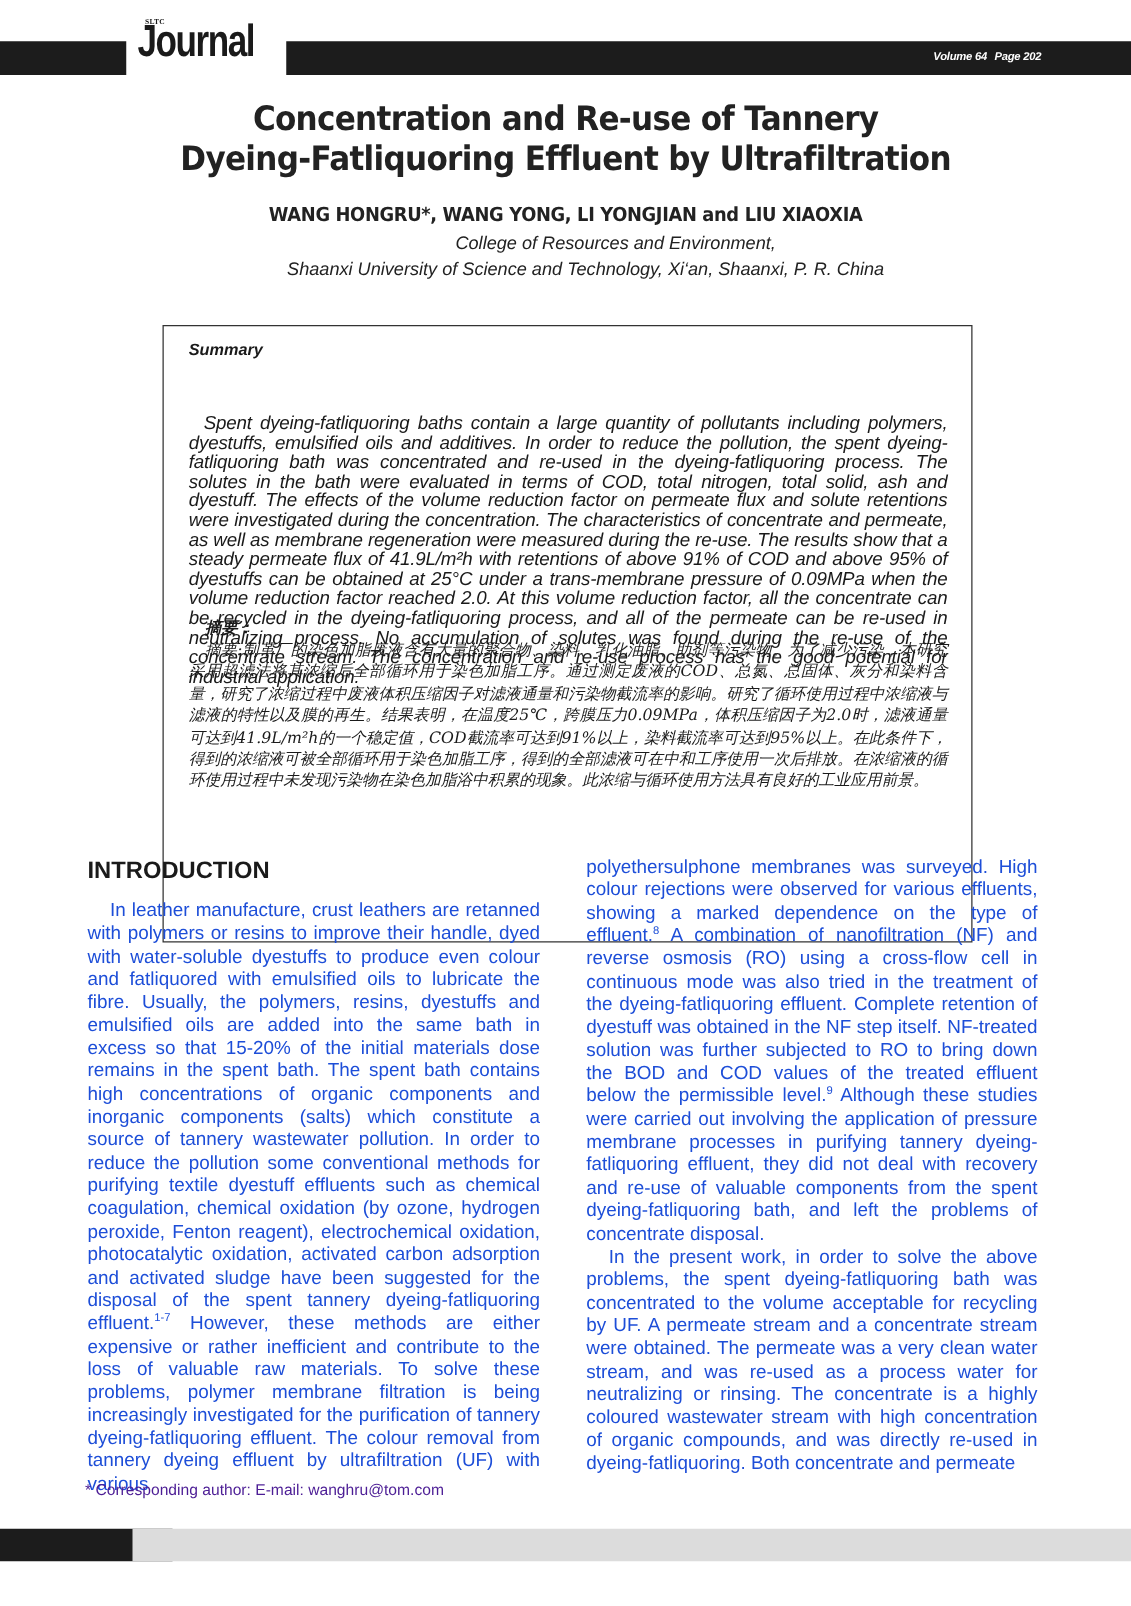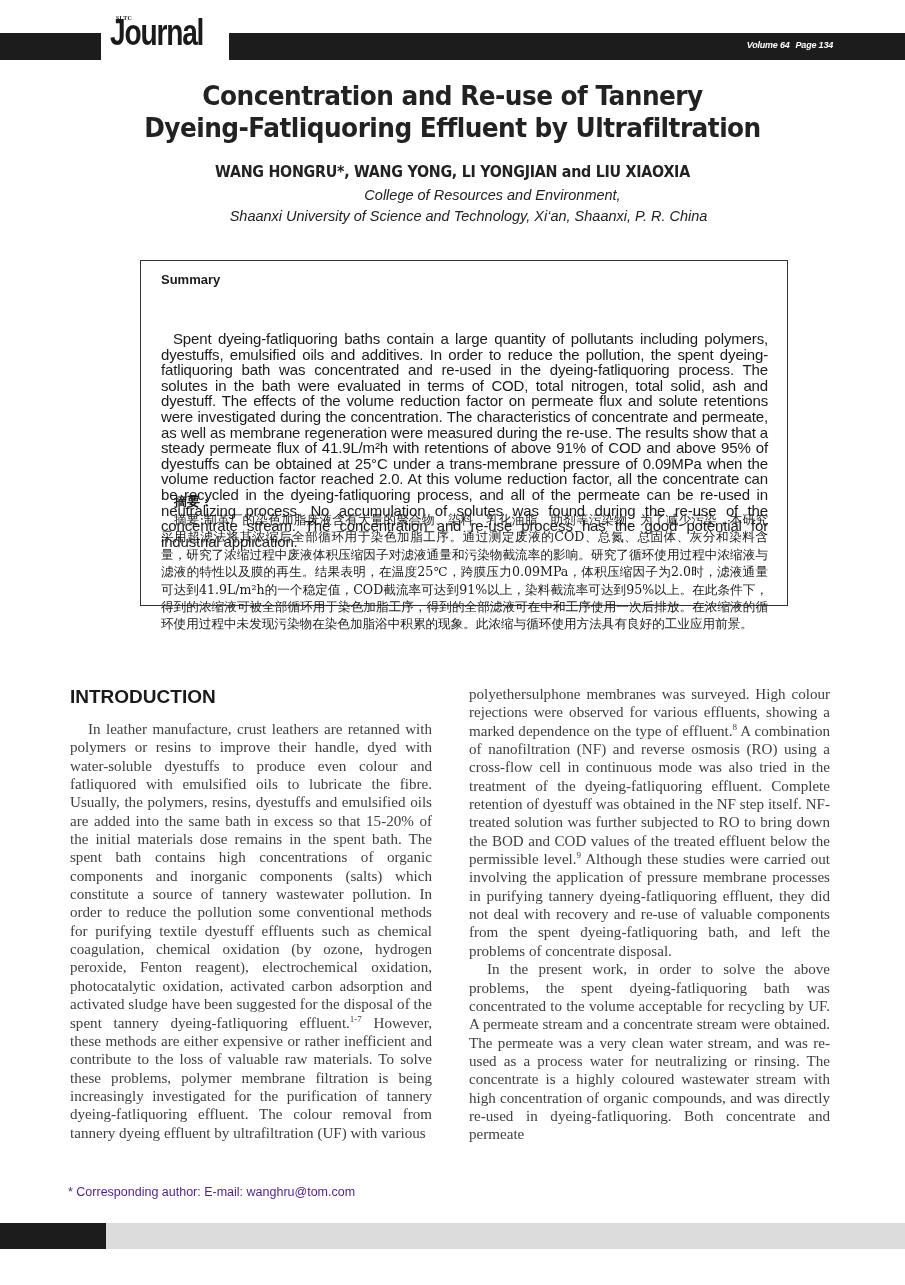--- a/index.html
+++ b/index.html
@@ -15,31 +15,31 @@
   .vol span + span { margin-left: 6px; }
 
   
   .title { position: absolute; left: 0; top: 80px; width: 905px; text-align: center; font-family: "DejaVu Sans", sans-serif; font-weight: bold; font-size: 27px; line-height: 32px; letter-spacing: -0.6px; color: #222; transform: scaleX(0.92); transform-origin: center top; }
   .authors { position: absolute; left: 0; top: 163px; width: 905px; text-align: center; font-family: "DejaVu Sans", sans-serif; font-weight: bold; font-size: 15.5px; letter-spacing: -0.3px; transform: scaleX(0.92); transform-origin: center top; color: #222; }
   .affil { position: absolute; left: 0; width: 905px; text-align: center; font-family: "Liberation Sans", sans-serif; font-style: italic; font-size: 14.5px; color: #222; }
   .affil1 { top: 187px; margin-left: 40px; }
   .affil2 { top: 208px; padding-left: 16px; }
 
   
-  .summary-box { position: absolute; left: 140px; top: 260px; width: 648px; height: 346px; border: 1.3px solid #333; box-sizing: border-box; }
+  .summary-box { position: absolute; left: 130px; top: 260px; width: 648px; height: 494px; border: 1.3px solid #333; box-sizing: border-box; font-style: italic; }
   .summary-head { position: absolute; left: 20px; top: 11px; font-family: "Liberation Sans", sans-serif; font-weight: bold; font-size: 13px; }
   .summary-text { position: absolute; left: 20px; top: 34px; width: 607px; font-family: "Liberation Sans", sans-serif; font-size: 15px; line-height: 15.6px; text-align: justify; letter-spacing: -0.15px; margin-top: 36px; }
   .summary-text p { margin: 0; text-indent: 12px; }
   .cn-head { position: absolute; left: 33px; top: 232px; font-family: "DejaVu Sans", sans-serif; font-weight: bold; font-size: 13px; }
   .cn-text { position: absolute; left: 20px; top: 250px; width: 607px; font-family: "DejaVu Serif", serif; font-size: 12.6px; line-height: 17.4px; text-align: justify; }
   .cn-text p { margin: 0; text-indent: 13px; }
 
   
   .intro-head { position: absolute; left: 70px; top: 686px; font-family: "Liberation Sans", sans-serif; font-weight: bold; font-size: 19px; }
-  .col { position: absolute; font-family: Liberation Serif, serif; font-size: 15.1px; line-height: 18.35px; text-align: justify; color: #404040; }
+  .col { position: absolute; font-family: Liberation Sans, sans-serif; font-size: 15.1px; line-height: 18.35px; text-align: justify; color: #1d4ed8; }
   .col p { margin: 0; }
   .col p.ind { text-indent: 18px; }
   .col-left { left: 70px; top: 720px; width: 362px; }
   .col-right { left: 469px; top: 685px; width: 361px; }
   sup { font-size: 9px; line-height: 0; vertical-align: 6px; }
 
   .footnote { position: absolute; left: 68px; top: 1185px; font-family: "Liberation Sans", sans-serif; font-size: 12.5px; color: #4c1d95; }
 
   
   .ftr-left { position: absolute; left: 0; top: 1223px; width: 106px; height: 26px; background: #1c1c1c; padding-left: 32px; }
@@ -49,21 +49,21 @@
 </head>
 <body>
 
 <div class="hdr-left"></div>
 <div class="logo">
   <span class="jname">Journal</span>
   <span class="sltc">SLTC</span>
 </div>
 <div class="hdr-right"></div>
 <div class="vol">
-  <span>Volume 64</span><span>Page 134</span>
+  <span>Volume 64</span><span>Page 202</span>
 </div>
 
 <div class="title">
   <div>Concentration and Re-use of Tannery</div>
   <div>Dyeing-Fatliquoring Effluent by Ultrafiltration</div>
 </div>
 <div class="authors">WANG HONGRU*, WANG YONG, LI YONGJIAN and LIU XIAOXIA</div>
 <div class="affil affil1">College of Resources and Environment,</div>
 <div class="affil affil2">Shaanxi University of Science and Technology, Xi‘an, Shaanxi, P. R. China</div>
 

